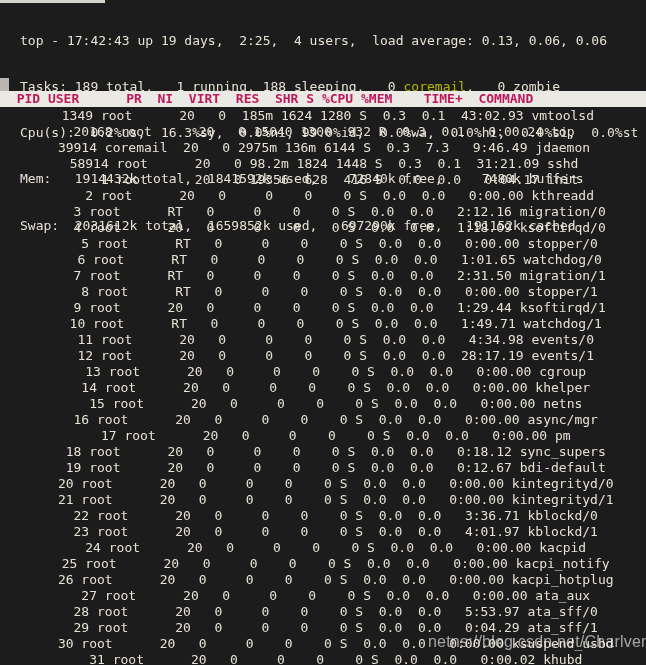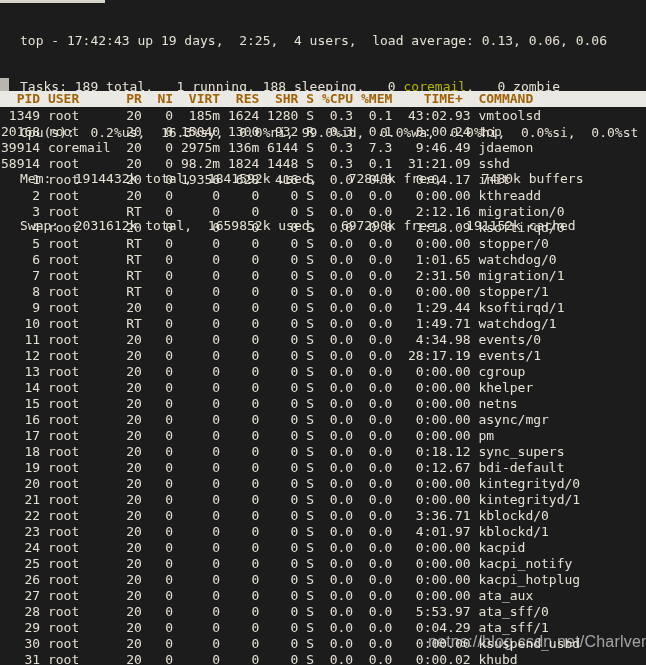--- a/index.html
+++ b/index.html
@@ -50,39 +50,40 @@
     background: #b9b6b0;
   }
 
   #proc-header {
     position: absolute;
     left: 0;
     top: 91px;
     width: 646px;
     height: 16px;
     background: #ebe9e3;
-    color: #a16207;
+    color: #be185d;
     white-space: pre;
     font-weight: bold;
     line-height: 16px;
     padding-left: 1px;
     box-sizing: border-box;
   }
 
   #proc-rows {
     position: absolute;
     left: 0;
     top: 108px;
     width: 646px;
     white-space: pre;
     padding-left: 1px;
   }
   #proc-rows .row {
     height: 16px;
     line-height: 16px;
+    text-align: center;
   }
 
   #watermark {
     position: absolute;
     left: 428px;
     top: 634px;
     font-family: "Liberation Sans", sans-serif;
     font-size: 16px;
     color: rgba(245,245,245,0.62);
     white-space: pre;

